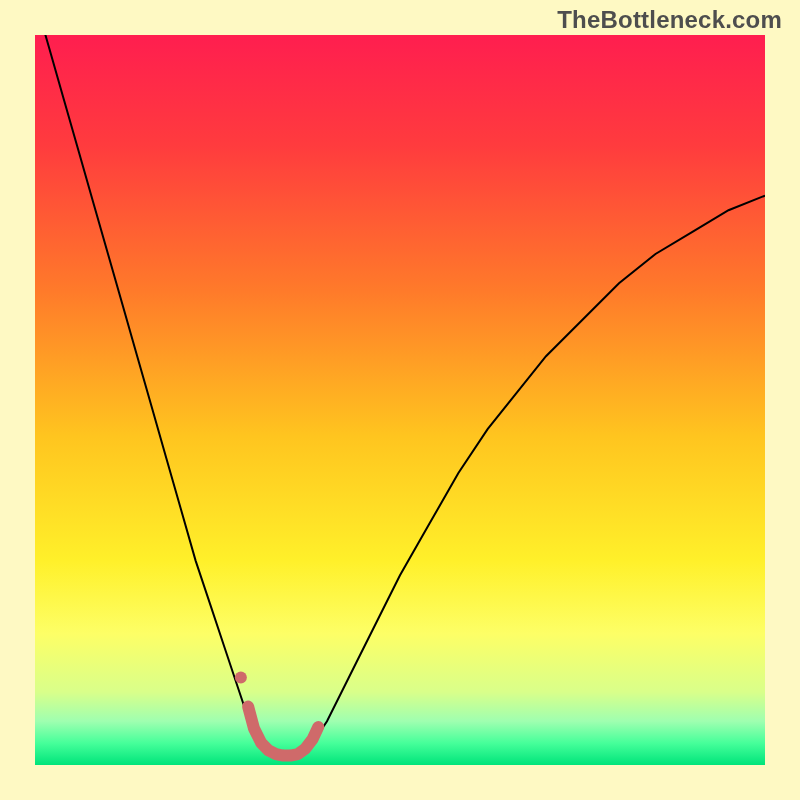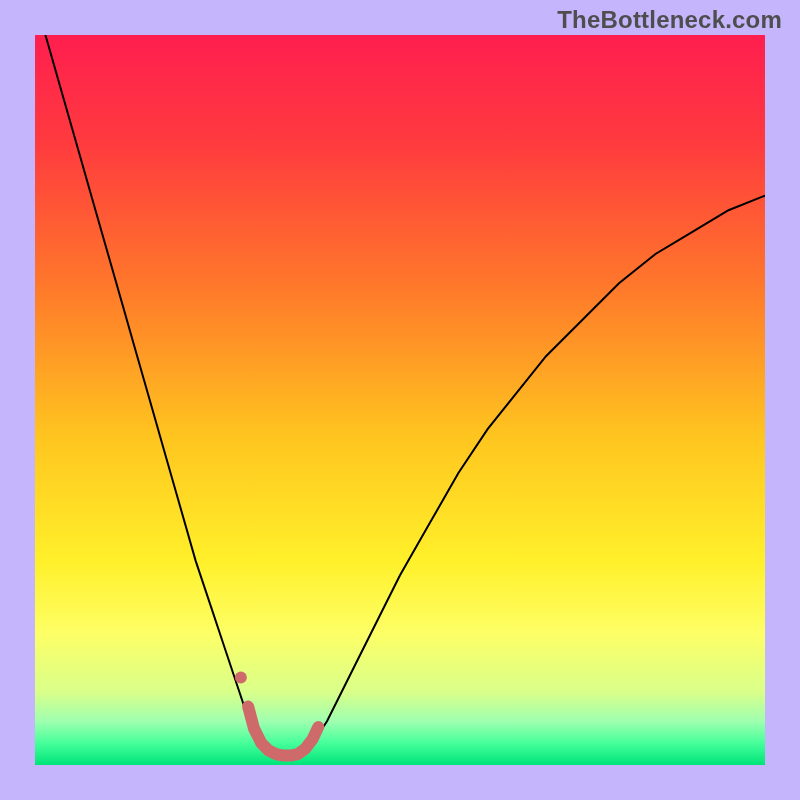--- a/index.html
+++ b/index.html
@@ -10,21 +10,21 @@
     background: #000;
     font-family: Arial, Helvetica, sans-serif;
     overflow: hidden;
   }
   .frame {
     position: absolute;
     left: 0;
     top: 0;
     width: 800px;
     height: 800px;
-    background: #c4b5fd;
+    background: #fef9c3;
   }
   .attribution {
     position: absolute;
     top: 6px;
     right: 18px;
     color: #4e4e4e;
     font-size: 24px;
     font-weight: 600;
     letter-spacing: 0.2px;
     user-select: none;

